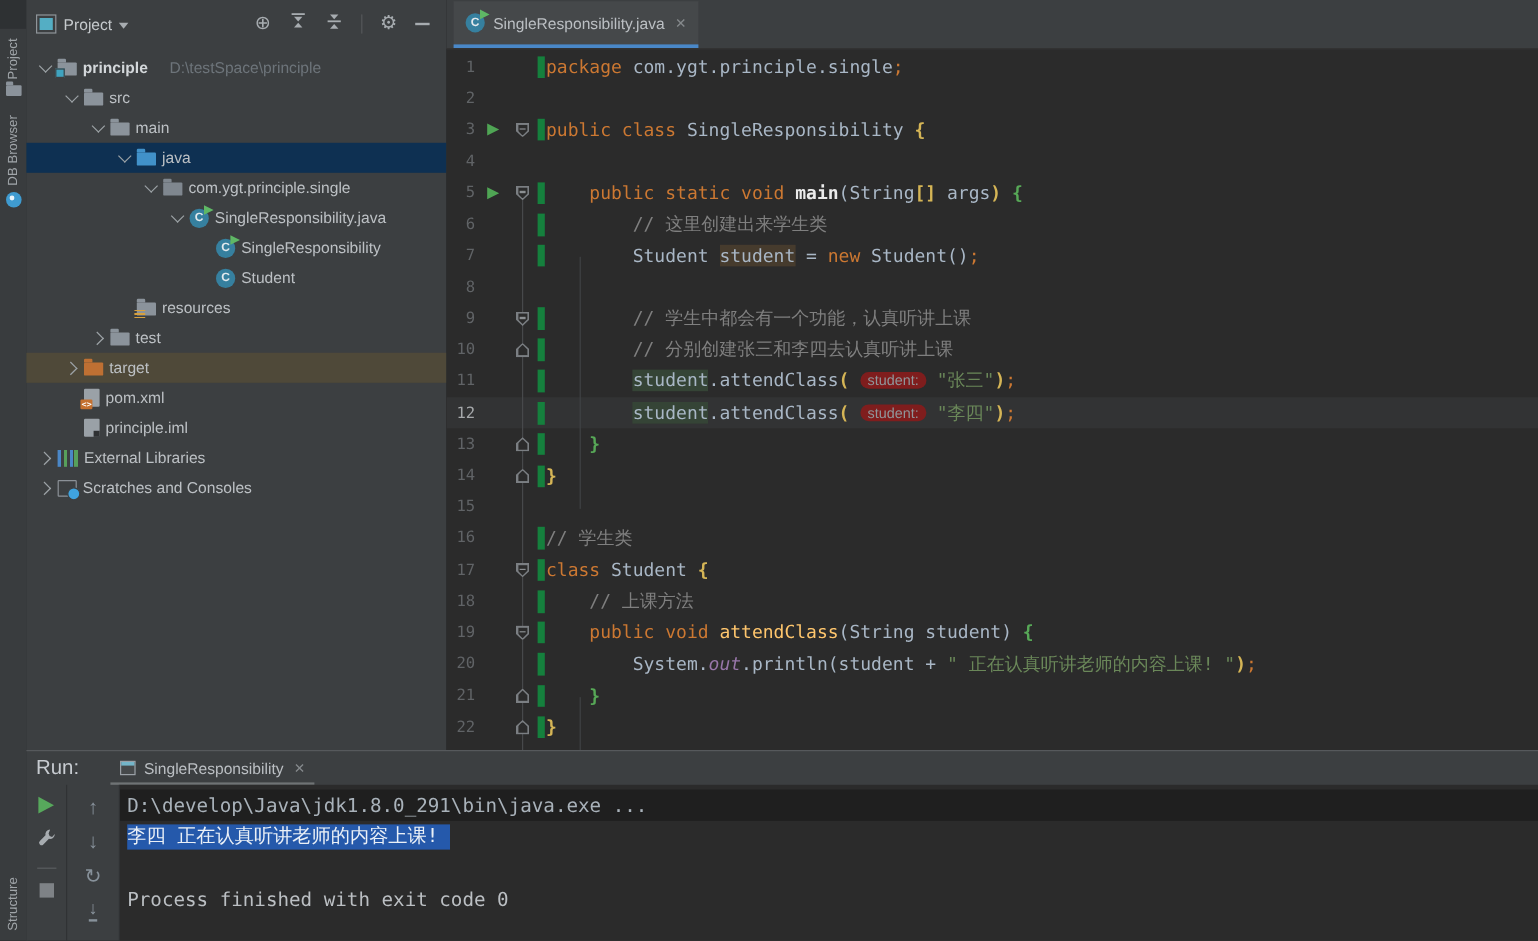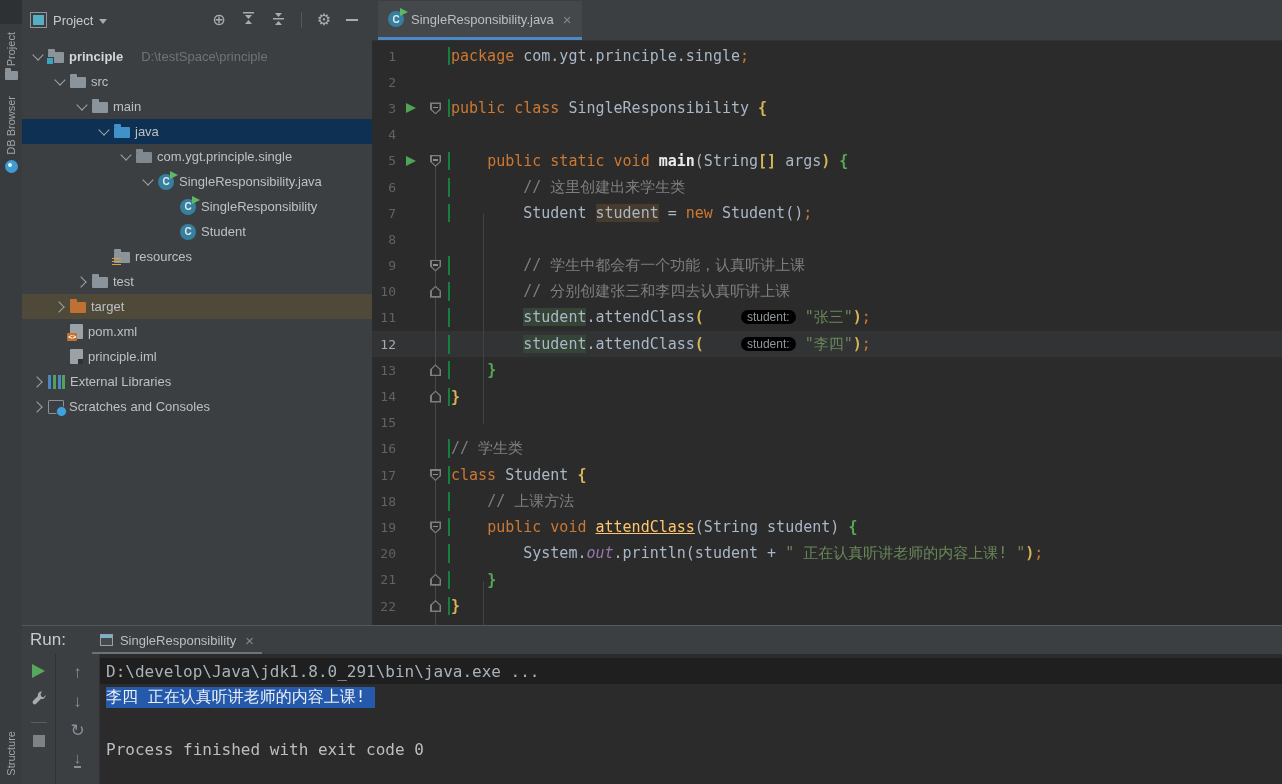--- a/index.html
+++ b/index.html
@@ -84,35 +84,35 @@
   .eline.cur .lnum{color:#a6a9ab;}
   .runslot{width:22px;flex:none;display:flex;align-items:center;justify-content:center;}
   .runmark{width:0;height:0;border-left:10px solid #4fa554;border-top:5.5px solid transparent;border-bottom:5.5px solid transparent;}
   .foldslot{width:26px;flex:none;display:flex;align-items:center;padding-left:8px;box-sizing:border-box;}
   .fd,.fu{width:11px;height:12px;position:relative;background:#7b7f83;}
   .fd{clip-path:polygon(0 0,100% 0,100% 58%,50% 100%,0 58%);}
   .fd::before{content:"";position:absolute;inset:1.5px;background:#2b2b2b;clip-path:polygon(0 0,100% 0,100% 56%,50% 100%,0 56%);}
   .fd::after{content:"";position:absolute;left:3px;right:3px;top:4.5px;height:1.5px;background:#8b8f92;}
   .fu{clip-path:polygon(50% 0,100% 42%,100% 100%,0 100%,0 42%);}
   .fu::before{content:"";position:absolute;inset:1.5px;background:#2b2b2b;clip-path:polygon(50% 0,100% 44%,100% 100%,0 100%,0 44%);}
-  .codepart{border-left:2px solid #15803d;padding-left:1px;flex:1;min-width:0;}
+  .codepart{border-left:6px solid #15803d;padding-left:1px;flex:1;min-width:0;}
   .tk-kw{color:#cc7832;}
   .tk-def{color:#a9b7c6;}
   .tk-cmt{color:#7f7f7f;}
   .tk-str{color:#6a8759;}
   .tk-semi{color:#cc7832;}
-  .tk-mtd{color:#ffc66d;text-decoration:underline;}
+  .tk-mtd{color:#ffc66d;}
   .tk-decl{color:#ebebeb;font-weight:bold;}
   .tk-fld{color:#9876aa;font-style:italic;}
   .tk-brY{color:#d5b556;font-weight:bold;}
   .tk-brG{color:#57a857;font-weight:bold;}
   .tk-occR{background:#354436;color:#a9b7c6;}
   .tk-occW{background:#463b2d;color:#a9b7c6;}
-  .tk-hint{display:inline-block;background:#000000;color:#90969a;border-radius:7px;padding:0 6px;
-    font:12px "Liberation Sans",sans-serif;vertical-align:1px;margin-left:28px;}
+  .tk-hint{display:inline-block;background:#7f1d1d;color:#90969a;border-radius:7px;padding:0 6px;
+    font:12px "Liberation Sans",sans-serif;vertical-align:1px;}
 
   
   #run{left:22px;top:625px;width:1260px;height:159px;background:#3c3f41;border-top:1px solid #56595c;box-sizing:border-box;}
   #run-header{height:28px;display:flex;align-items:center;position:relative;}
   #run-label{color:#c7cbd0;font-size:17px;margin-left:8px;}
   #run-tab{display:flex;align-items:center;gap:7px;margin-left:26px;height:100%;padding:0 8px;position:relative;}
   #run-tab .tab-label{color:#bbbfc3;font-size:13px;}
   #run-tab-underline{position:absolute;left:0;right:0;bottom:0;height:2.5px;background:#6f7375;}
   .ic-console{width:13px;height:12px;border:1px solid #9aa0a6;background:#46494b;position:relative;box-sizing:border-box;}
   .ic-console::before{content:"";position:absolute;top:0;left:0;right:0;height:3px;background:#74b5c9;}

